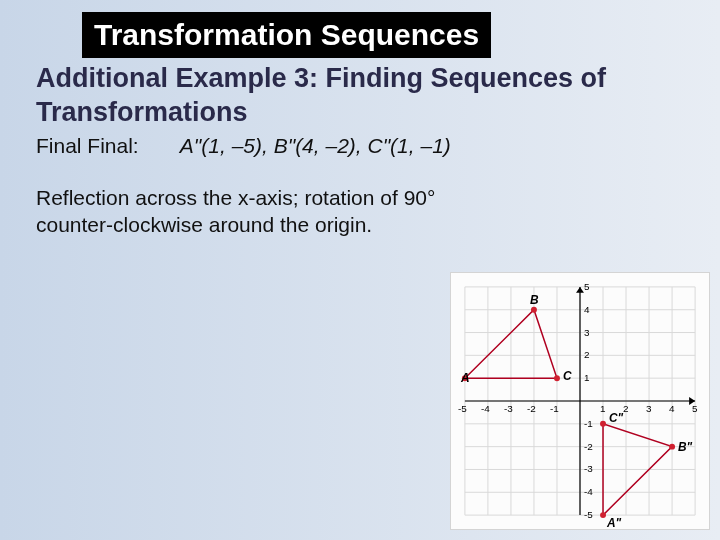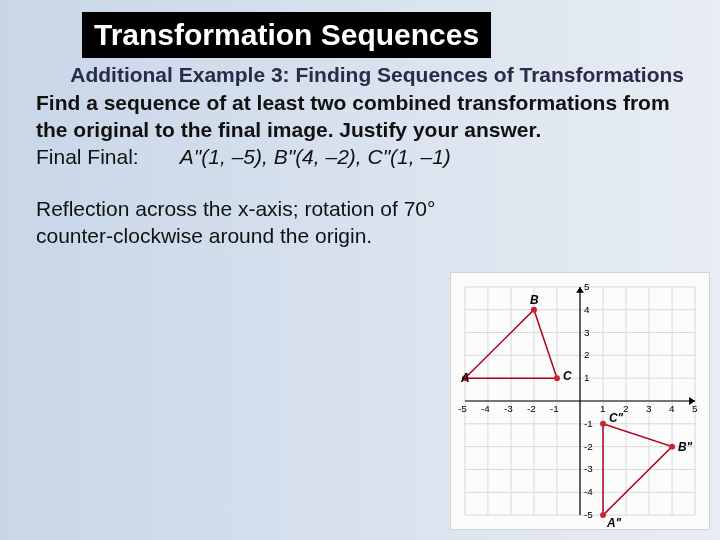--- a/index.html
+++ b/index.html
@@ -17,23 +17,23 @@
     font-weight: bold;
     font-size: 30px;
     padding: 6px 12px;
     display: inline-block;
     margin: 12px 0 0 82px;
   }
   .content {
     padding: 4px 36px 0 36px;
   }
   .subtitle {
-    text-align: right;
+    text-align: left;
     font-weight: bold;
-    font-size: 21px;
+    font-size: 27px;
     color: #2a2a4a;
     line-height: 1.25;
     margin-bottom: 2px;
   }
   .problem {
     font-weight: bold;
     font-size: 21px;
     color: #111;
     line-height: 1.25;
   }
@@ -70,26 +70,25 @@
 </style>
 </head>
 <body>
 
 
 
 <div class="title-bar">Transformation Sequences</div>
 
 <div class="content">
   <div class="subtitle">Additional Example 3: Finding Sequences of Transformations</div>
-  <div class="problem">Find a sequence of at least two combined transformations from the original to the final image. Justify your answer.</div>
   <div class="coords">
     <span class="lbl">Final Final:</span>
     <em>A"(1, –5),   B"(4, –2), C"(1, –1)</em>
   </div>
-  <div class="answer">Reflection across the x-axis; rotation of 70° counter-clockwise around the origin.</div>
+  <div class="answer">Reflection across the x-axis; rotation of 90° counter-clockwise around the origin.</div>
 </div>
 
 <div class="chart">
   <svg viewBox="0 0 260 258">
       <line class="grid" x1="14" y1="244" x2="14" y2="14"></line>
       <line class="grid" x1="37.2" y1="244" x2="37.2" y2="14"></line>
       <line class="grid" x1="60.400000000000006" y1="244" x2="60.400000000000006" y2="14"></line>
       <line class="grid" x1="83.6" y1="244" x2="83.6" y2="14"></line>
       <line class="grid" x1="106.80000000000001" y1="244" x2="106.80000000000001" y2="14"></line>
       <line class="grid" x1="130" y1="244" x2="130" y2="14"></line>

